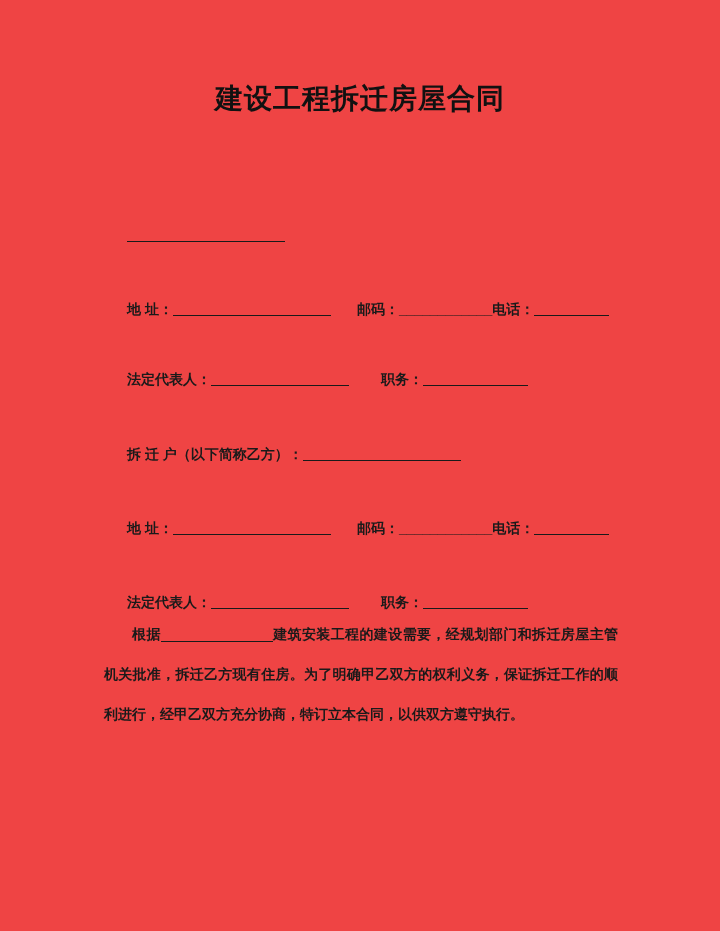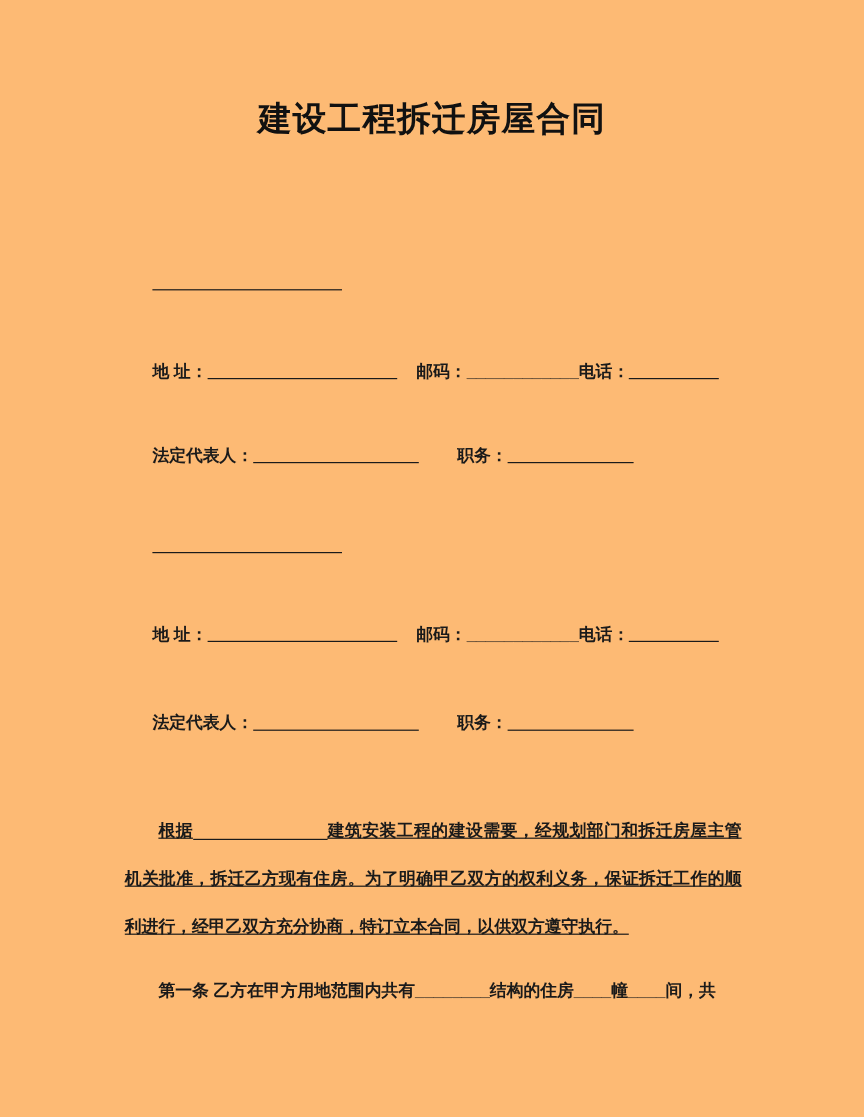--- a/index.html
+++ b/index.html
@@ -4,21 +4,21 @@
 <style>
   html, body {
     margin: 0;
     padding: 0;
     background: #ffffff;
   }
   .page {
     position: relative;
     width: 720px;
     height: 931px;
-    background: #fdba74;
+    background: #ef4444;
     font-family: "Liberation Sans", sans-serif;
     color: #1a1a1a;
     font-size: 14px;
     overflow: hidden;
   }
   .doc-title {
     position: absolute;
     top: 80px;
     left: 0;
     width: 100%;
@@ -49,33 +49,33 @@
     border-bottom: 1px solid #1a1a1a;
     height: 14px;
     vertical-align: -2px;
   }
   .blank-party  { width: 158px; }
   .blank-addr   { width: 158px; }
   .blank-phone  { width: 75px; }
   .blank-legal  { width: 138px; }
   .blank-duty   { width: 105px; }
   .blank-inline { width: 112px; vertical-align: -3px; }
-  .ml14 { margin-left: 16px; text-align: right; }
+  .ml14 { margin-left: 26px; text-align: right; }
   .ml16 { margin-left: 32px; }
   .ml18 { margin-left: 0; }
   .para {
     position: absolute;
     left: 104px;
     width: 514px;
     line-height: 40px;
     font-weight: bold;
     text-align: justify;
     text-indent: 2em;
   }
-  .para-preamble { top: 672px; text-decoration: underline; }
+  .para-preamble { top: 614px; }
   .para-article  { top: 805px; text-align: left; white-space: nowrap; }
   .us {
     letter-spacing: 0;
   }
 </style>
 </head>
 <body>
 
 <div class="page">
 
@@ -87,32 +87,29 @@
 
   <div class="row row-address-1">
     <span>地 址：</span><span class="blank blank-addr"></span><span class="ml14">邮码：</span><span class="us">____________</span><span class="ml18">电话：</span><span class="blank blank-phone"></span>
   </div>
 
   <div class="row row-legal-1">
     <span>法定代表人：</span><span class="blank blank-legal"></span><span class="ml16">职务：</span><span class="blank blank-duty"></span>
   </div>
 
   <div class="row row-party-b">
-    <span class="blank blank-party"></span>
+    <span>拆 迁 户（以下简称乙方）：</span><span class="blank blank-party"></span>
   </div>
 
   <div class="row row-address-2">
     <span>地 址：</span><span class="blank blank-addr"></span><span class="ml14">邮码：</span><span class="us">____________</span><span class="ml18">电话：</span><span class="blank blank-phone"></span>
   </div>
 
   <div class="row row-legal-2">
     <span>法定代表人：</span><span class="blank blank-legal"></span><span class="ml16">职务：</span><span class="blank blank-duty"></span>
   </div>
 
   <div class="para para-preamble">
     <span>根据</span><span class="blank blank-inline"></span><span>建筑安装工程的建设需要，经规划部门和拆迁房屋主管机关批准，拆迁乙方现有住房。为了明确甲乙双方的权利义务，保证拆迁工作的顺利进行，经甲乙双方充分协商，特订立本合同，以供双方遵守执行。</span>
   </div>
 
-  <div class="para para-article">
-    <span>第一条  乙方在甲方用地范围内共有</span><span class="us">________</span><span>结构的住房</span><span class="us">____</span><span>幢</span><span class="us">____</span><span>间，共</span>
-  </div>
 
 </div>
 
 </body></html>

